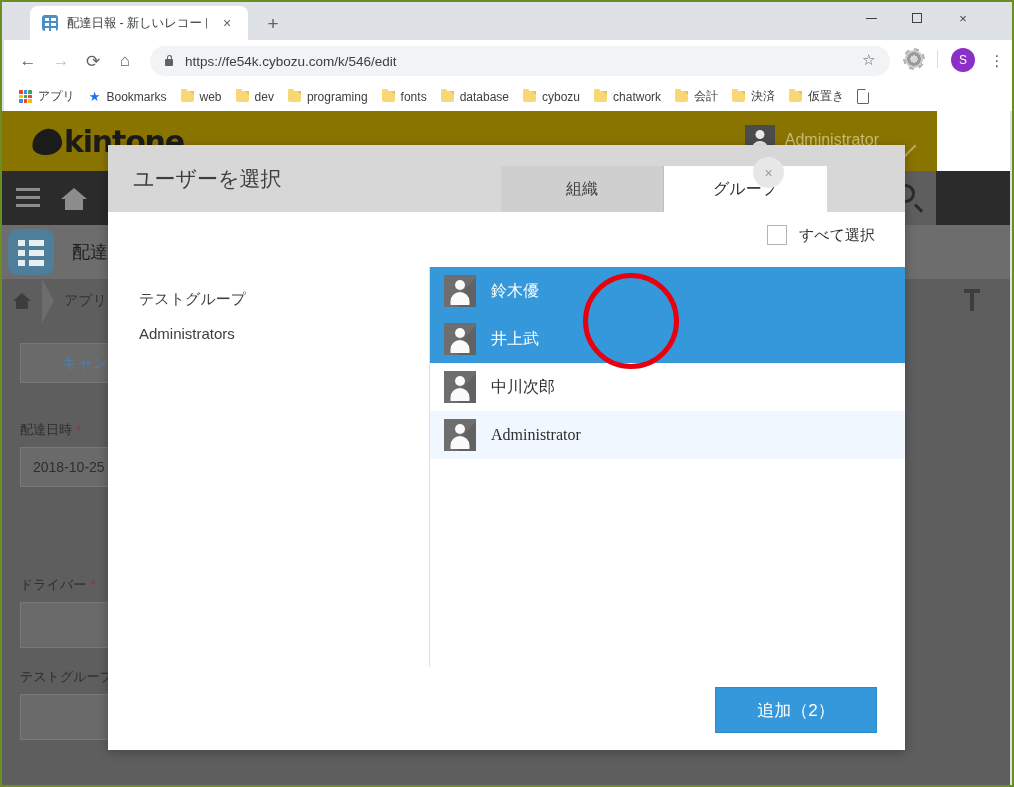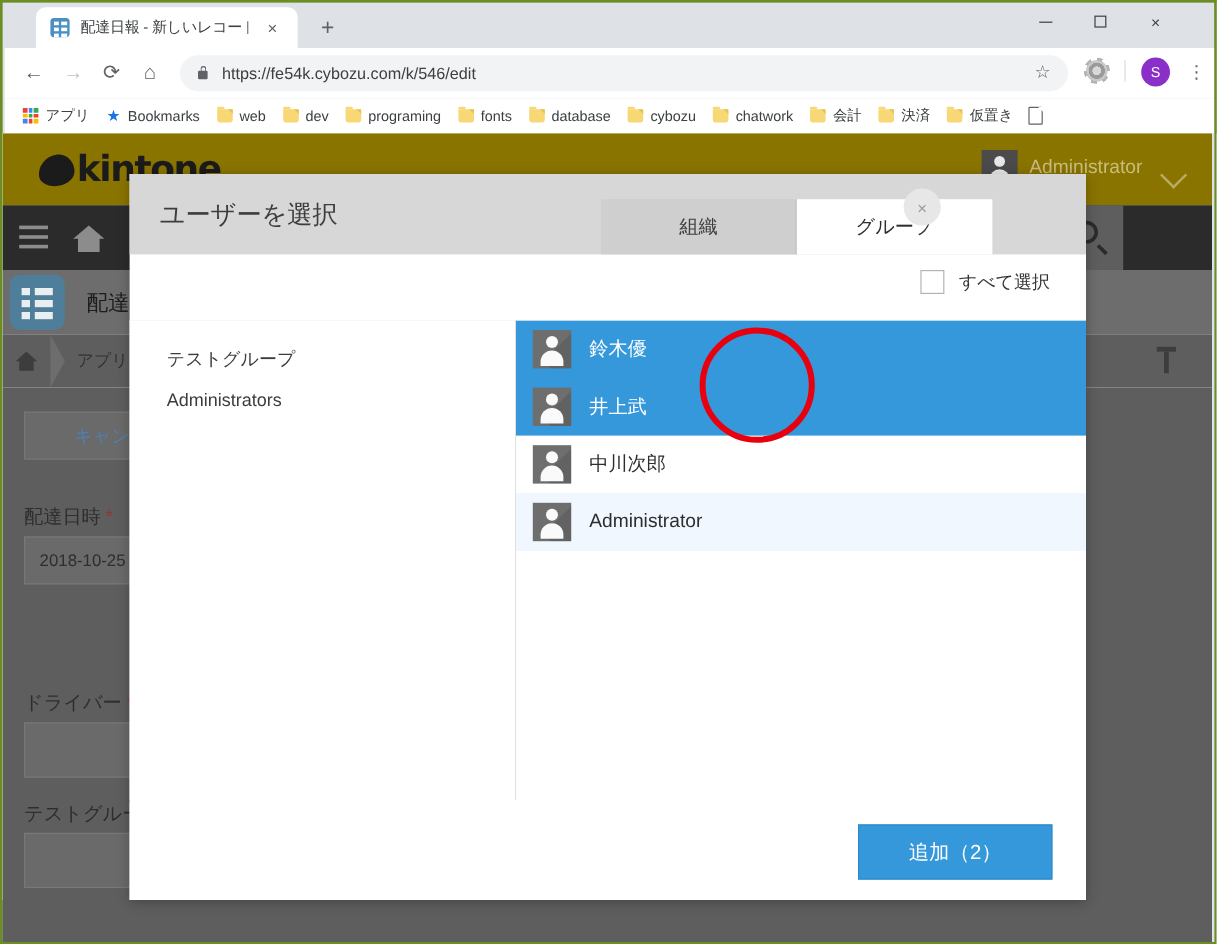--- a/index.html
+++ b/index.html
@@ -82,21 +82,21 @@
   #apps-grid i:nth-child(8){background:#ea4335;}
   #apps-grid i:nth-child(9){background:#fbbc04;}
   .bm-star{color:#1a73e8;font-size:13px;flex:0 0 auto;}
   #doc-ico{width:12px;height:15px;border:1.3px solid #5f6368;border-radius:1px;box-sizing:border-box;
            position:relative;margin-left:6px;flex:0 0 auto;cursor:pointer;}
   #doc-ico::after{content:"";position:absolute;right:-1.3px;top:-1.3px;border-left:5px solid transparent;
            border-top:5px solid #fff;}
 
   
   #page{position:absolute;left:2px;top:111px;width:1008px;height:674px;overflow:hidden;background:#fff;}
-  #kt-head{position:absolute;left:0;top:0;width:1008px;height:60px;background:#8a7400;}
+  #kt-head{position:absolute;left:0;top:0;width:935px;height:60px;background:#8a7400;}
   #kt-logo{position:absolute;left:30px;top:13px;display:flex;align-items:center;}
   #kt-logo .blob{width:30px;height:26px;background:#1b1b1b;border-radius:58% 42% 50% 50%/62% 55% 45% 38%;
                  transform:rotate(-8deg);}
   #kt-logo .word{margin-left:2px;font-size:30px;font-weight:bold;color:#1b1b1b;letter-spacing:-1.2px;
                  font-family:"DejaVu Sans",sans-serif;}
   #kt-user{position:absolute;right:58px;top:14px;display:flex;align-items:center;cursor:pointer;}
   .av{width:30px;height:30px;background:#4b4b4b;position:relative;flex:0 0 auto;}
   .av::before{content:"";position:absolute;left:50%;top:16%;width:9px;height:9px;border-radius:50%;
               background:#e8e8e8;transform:translateX(-50%);}
   .av::after{content:"";position:absolute;left:50%;bottom:7%;width:17px;height:12px;
@@ -133,21 +133,21 @@
   #kt-crumb .arrow{position:absolute;left:40px;top:0;width:0;height:0;border-top:22px solid transparent;
       border-bottom:22px solid transparent;border-left:12px solid #6d6d6d;}
   #kt-crumb .txt{position:absolute;left:62px;top:13px;font-size:14px;color:#323232;}
   #kt-pin{position:absolute;left:960px;top:178px;width:20px;height:24px;cursor:pointer;}
   #kt-pin::before{content:"";position:absolute;left:2px;top:0;width:16px;height:4px;background:#3d3d3d;}
   #kt-pin::after{content:"";position:absolute;left:8px;top:4px;width:4px;height:18px;background:#3d3d3d;}
   #kt-body{position:absolute;left:0;top:212px;width:1008px;height:462px;background:#5e5e5e;}
   #kt-cancelbtn{position:absolute;left:18px;top:20px;width:130px;height:40px;background:#6a6a6a;
                 border:1px solid #777;box-sizing:border-box;display:flex;align-items:center;
                 justify-content:center;color:#4e7fb5;font-size:15px;cursor:pointer;}
-  .fld-label{position:absolute;font-size:16px;color:#2e2e2e;}
+  .fld-label{position:absolute;font-size:13px;color:#2e2e2e;}
   .fld-req{color:#8a3a3a;margin-left:4px;}
   .fld-box{position:absolute;background:#6a6a6a;border:1px solid #787878;box-sizing:border-box;
            display:flex;align-items:center;padding-left:12px;color:#2e2e2e;font-size:14px;}
   #page-bottom{position:absolute;left:2px;top:750px;width:1008px;height:35px;background:#5e5e5e;}
   #win-border{position:absolute;left:0;top:0;width:1014px;height:787px;border:2px solid #6b8e23;
               box-sizing:border-box;pointer-events:none;}
 
   
   #dialog{position:absolute;left:108px;top:145px;width:797px;height:605px;background:#fff;
           box-shadow:0 2px 10px rgba(0,0,0,.28);}
@@ -165,21 +165,21 @@
   #sa-box{width:20px;height:20px;border:1px solid #b4b4b4;background:#fff;box-sizing:border-box;flex:0 0 auto;}
   #sa-label{margin-left:12px;font-size:15px;color:#333;}
   #dlg-divider{position:absolute;left:0;top:122px;width:797px;height:1px;background:#e0e0e0;}
   #dlg-vline{position:absolute;left:321px;top:122px;width:1px;height:400px;background:#e0e0e0;}
   #grp-list{position:absolute;left:0;top:122px;width:321px;height:400px;background:#fff;padding-top:19px;
             box-sizing:border-box;}
   .grp-item{margin:0 0 0 23px;padding:4px 8px;font-size:15px;color:#3d3d3d;display:inline-block;
             cursor:pointer;}
   .grp-row{height:35px;}
   .grp-item.sel{background:#3498db;color:#fff;}
-  #usr-list{position:absolute;left:322px;top:122px;width:475px;height:400px;background:#fff;overflow:hidden;}
+  #usr-list{position:absolute;left:322px;top:122px;width:475px;height:400px;background:#fff;overflow:hidden;font-family:Liberation Serif, serif;}
   .usr-row{height:48px;display:flex;align-items:center;padding-left:14px;box-sizing:border-box;cursor:pointer;}
   .usr-row.sel{background:#3498db;}
   .usr-row.hover{background:#f0f7fe;}
   .usr-av{width:32px;height:32px;background:#6e6e6e;position:relative;flex:0 0 auto;overflow:hidden;}
   .usr-av .hd{position:absolute;left:50%;top:15%;width:10px;height:10px;border-radius:50%;background:#fafafa;
               transform:translateX(-50%);}
   .usr-av .bd{position:absolute;left:50%;bottom:5%;width:19px;height:13px;border-radius:10px 10px 0 0;
               background:#fafafa;transform:translateX(-50%);}
   .usr-av .sh{position:absolute;left:52%;top:20%;width:40px;height:40px;background:rgba(0,0,0,.10);
               transform:rotate(45deg);}

